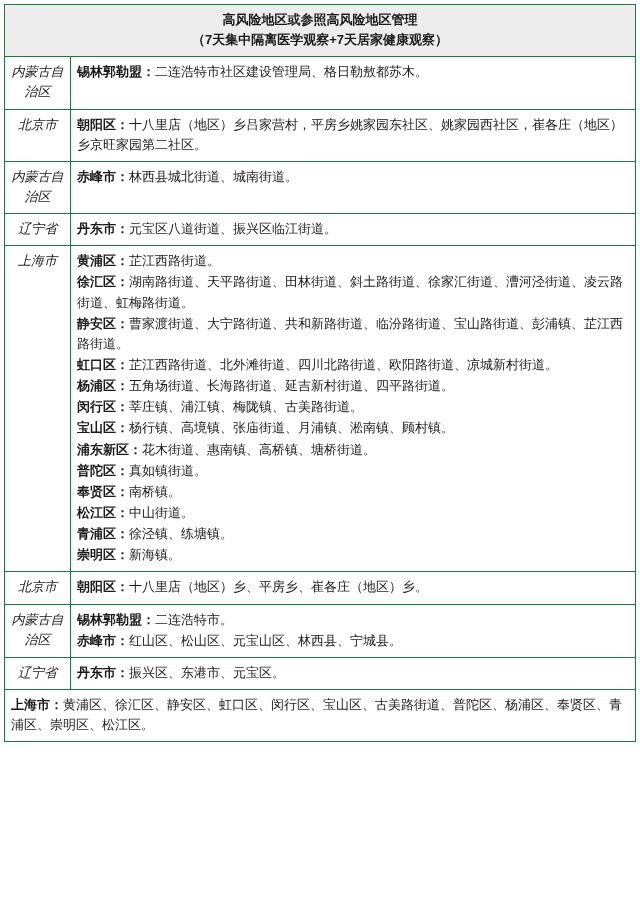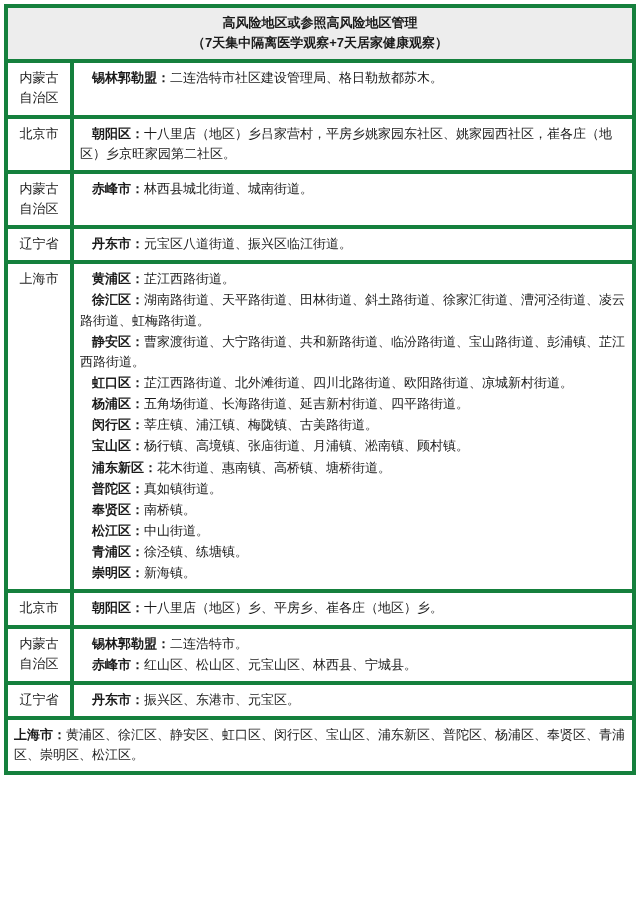--- a/index.html
+++ b/index.html
@@ -16,48 +16,48 @@
     width: 640px;
     box-sizing: border-box;
     padding: 4px 4px 0 4px;
   }
   table.doc {
     width: 632px;
     border-collapse: collapse;
     table-layout: fixed;
   }
   table.doc td {
-    border: 4px solid #15803d;
+    border: 1px solid #15803d;
     vertical-align: top;
     padding: 5px 6px 6px 6px;
     font-size: 13px;
     line-height: 1.55;
   }
   td.section {
     background: #ededed;
     text-align: center;
     font-weight: bold;
     padding: 6px 6px 7px 6px;
     line-height: 1.5;
   }
   td.section .l1 { display: block; }
   td.section .l2 { display: block; }
   td.region {
     width: 66px;
     text-align: center;
     vertical-align: middle;
     padding: 6px 2px;
     line-height: 1.45;
+    font-style: italic;
   }
   td.detail {
     padding: 5px 7px 6px 7px;
   }
   .dist {
     font-weight: bold;
-    margin-left: 12px;
   }
   .row-block {
     display: block;
   }
   .row-block + .row-block {
     margin-top: 1px;
   }
   td.wide {
     padding: 6px 8px 7px 8px;
     line-height: 1.6;
@@ -142,19 +142,19 @@
       </tr>
       <tr>
         <td class="region">辽宁省</td>
         <td class="detail">
           <span class="row-block"><span class="dist">丹东市：</span><span>振兴区、东港市、元宝区。</span></span>
         </td>
       </tr>
 
       <tr>
         <td class="wide" colspan="2">
-          <span class="inline-label">上海市：</span><span>黄浦区、徐汇区、静安区、虹口区、闵行区、宝山区、浦东新区、普陀区、杨浦区、奉贤区、青浦区、崇明区、松江区。</span>
+          <span class="inline-label">上海市：</span><span>黄浦区、徐汇区、静安区、虹口区、闵行区、宝山区、古美路街道、普陀区、杨浦区、奉贤区、青浦区、崇明区、松江区。</span>
         </td>
       </tr>
 
     </tbody>
   </table>
 </div>
 
 </body></html>

